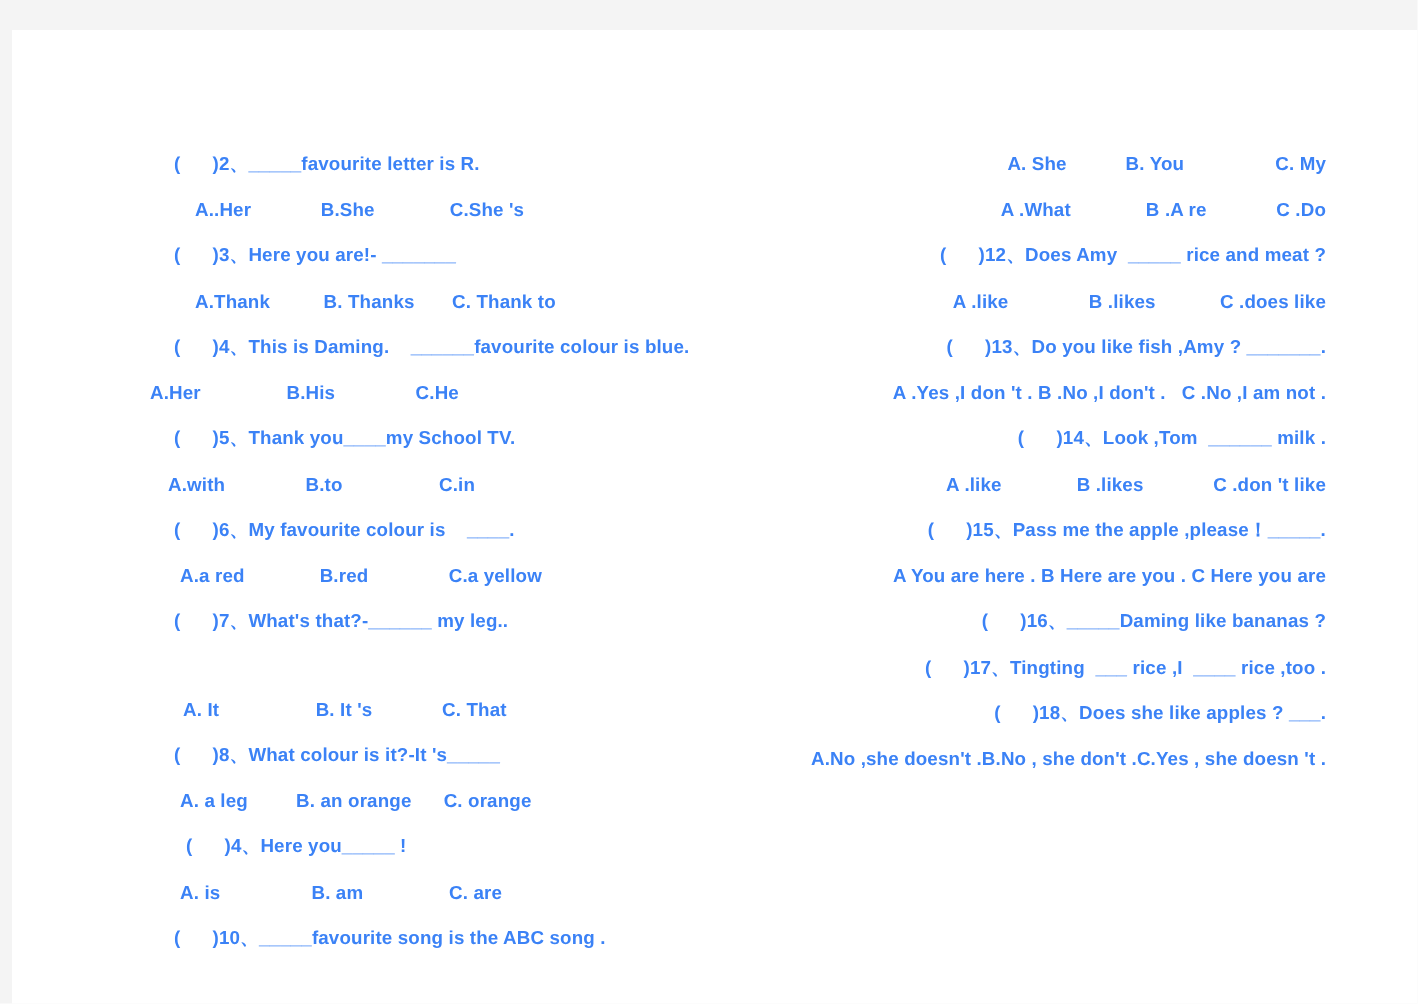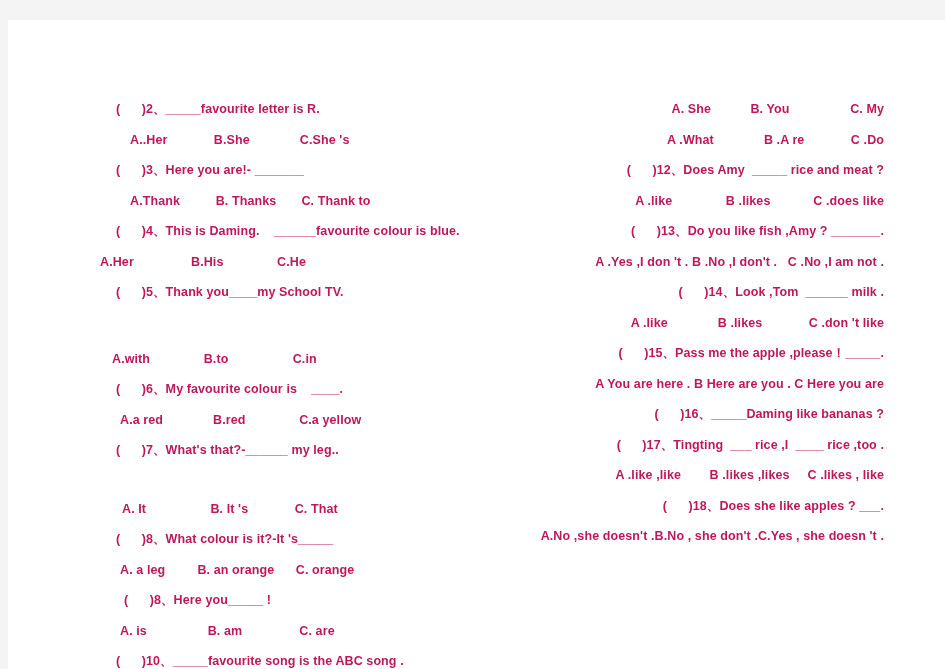--- a/index.html
+++ b/index.html
@@ -32,21 +32,21 @@
     position: absolute;
     top: 0;
     width: 400px;
   }
   .col-left  { left: 92px; }
   .col-right { left: 476px; text-align: right; }
 
   .line {
     font-size: 12.5px;
     font-weight: bold;
-    color: #be185d;
+    color: #3b82f6;
     line-height: 30.5px;
     height: 30.5px;
     white-space: pre;
     letter-spacing: 0.1px;
   }
   
   .col .line:first-child { margin-top: 0; }
 </style>
 </head>
 <body>
@@ -55,44 +55,43 @@
   <div class="columns">
 
     <div class="col col-left" id="left-col" style="top:74px;">
         <div class="line" style="padding-left: 16px;">(      )2、_____favourite letter is R.</div>
         <div class="line" style="padding-left: 30px;">A..Her             B.She              C.She 's</div>
         <div class="line" style="padding-left: 16px;">(      )3、Here you are!- _______</div>
         <div class="line" style="padding-left: 30px;">A.Thank          B. Thanks       C. Thank to</div>
         <div class="line" style="padding-left: 16px;">(      )4、This is Daming.    ______favourite colour is blue.</div>
         <div class="line" style="padding-left: 0px;">A.Her                B.His               C.He</div>
         <div class="line" style="padding-left: 16px;">(      )5、Thank you____my School TV.</div>
-        <div class="line" style="padding-left: 12px; margin-top: 36px;">A.with               B.to                  C.in</div>
+        <div class="line" style="padding-left: 12px;">A.with               B.to                  C.in</div>
         <div class="line" style="padding-left: 16px;">(      )6、My favourite colour is    ____.</div>
         <div class="line" style="padding-left: 20px;">A.a red              B.red               C.a yellow</div>
         <div class="line" style="padding-left: 16px;">(      )7、What's that?-______ my leg..</div>
         <div class="line" style="padding-left: 22px; margin-top: 28px;">A. It                  B. It 's             C. That</div>
         <div class="line" style="padding-left: 16px;">(      )8、What colour is it?-It 's_____</div>
         <div class="line" style="padding-left: 20px;">A. a leg         B. an orange      C. orange</div>
-        <div class="line" style="padding-left: 24px;">(      )8、Here you_____ !</div>
+        <div class="line" style="padding-left: 24px;">(      )4、Here you_____ !</div>
         <div class="line" style="padding-left: 20px;">A. is                 B. am                C. are</div>
         <div class="line" style="padding-left: 16px;">(      )10、_____favourite song is the ABC song .</div>
       </div>
 
     <div class="col col-right" id="right-col" style="top:74px;">
         <div class="line" style="padding-left: 30px;">A. She           B. You                 C. My</div>
         <div class="line" style="padding-left: 14px;">A .What              B .A re             C .Do</div>
         <div class="line" style="padding-left: 16px;">(      )12、Does Amy  _____ rice and meat ?</div>
         <div class="line" style="padding-left: 14px;">A .like               B .likes            C .does like</div>
         <div class="line" style="padding-left: 16px;">(      )13、Do you like fish ,Amy ? _______.</div>
         <div class="line" style="padding-left: 0px;">A .Yes ,I don 't . B .No ,I don't .   C .No ,I am not .</div>
         <div class="line" style="padding-left: 16px;">(      )14、Look ,Tom  ______ milk .</div>
         <div class="line" style="padding-left: 34px;">A .like              B .likes             C .don 't like</div>
         <div class="line" style="padding-left: 16px;">(      )15、Pass me the apple ,please！_____.</div>
         <div class="line" style="padding-left: 8px;">A You are here . B Here are you . C Here you are</div>
         <div class="line" style="padding-left: 16px;">(      )16、_____Daming like bananas ?</div>
         <div class="line" style="padding-left: 16px;">(      )17、Tingting  ___ rice ,I  ____ rice ,too .</div>
-        <div class="line" style="padding-left: 14px;">A .like ,like        B .likes ,likes     C .likes , like</div>
         <div class="line" style="padding-left: 16px;">(      )18、Does she like apples ? ___.</div>
         <div class="line" style="padding-left: 0px;">A.No ,she doesn't .B.No , she don't .C.Yes , she doesn 't .</div>
       </div>
 
   </div>
 </div>
 
 </body></html>

